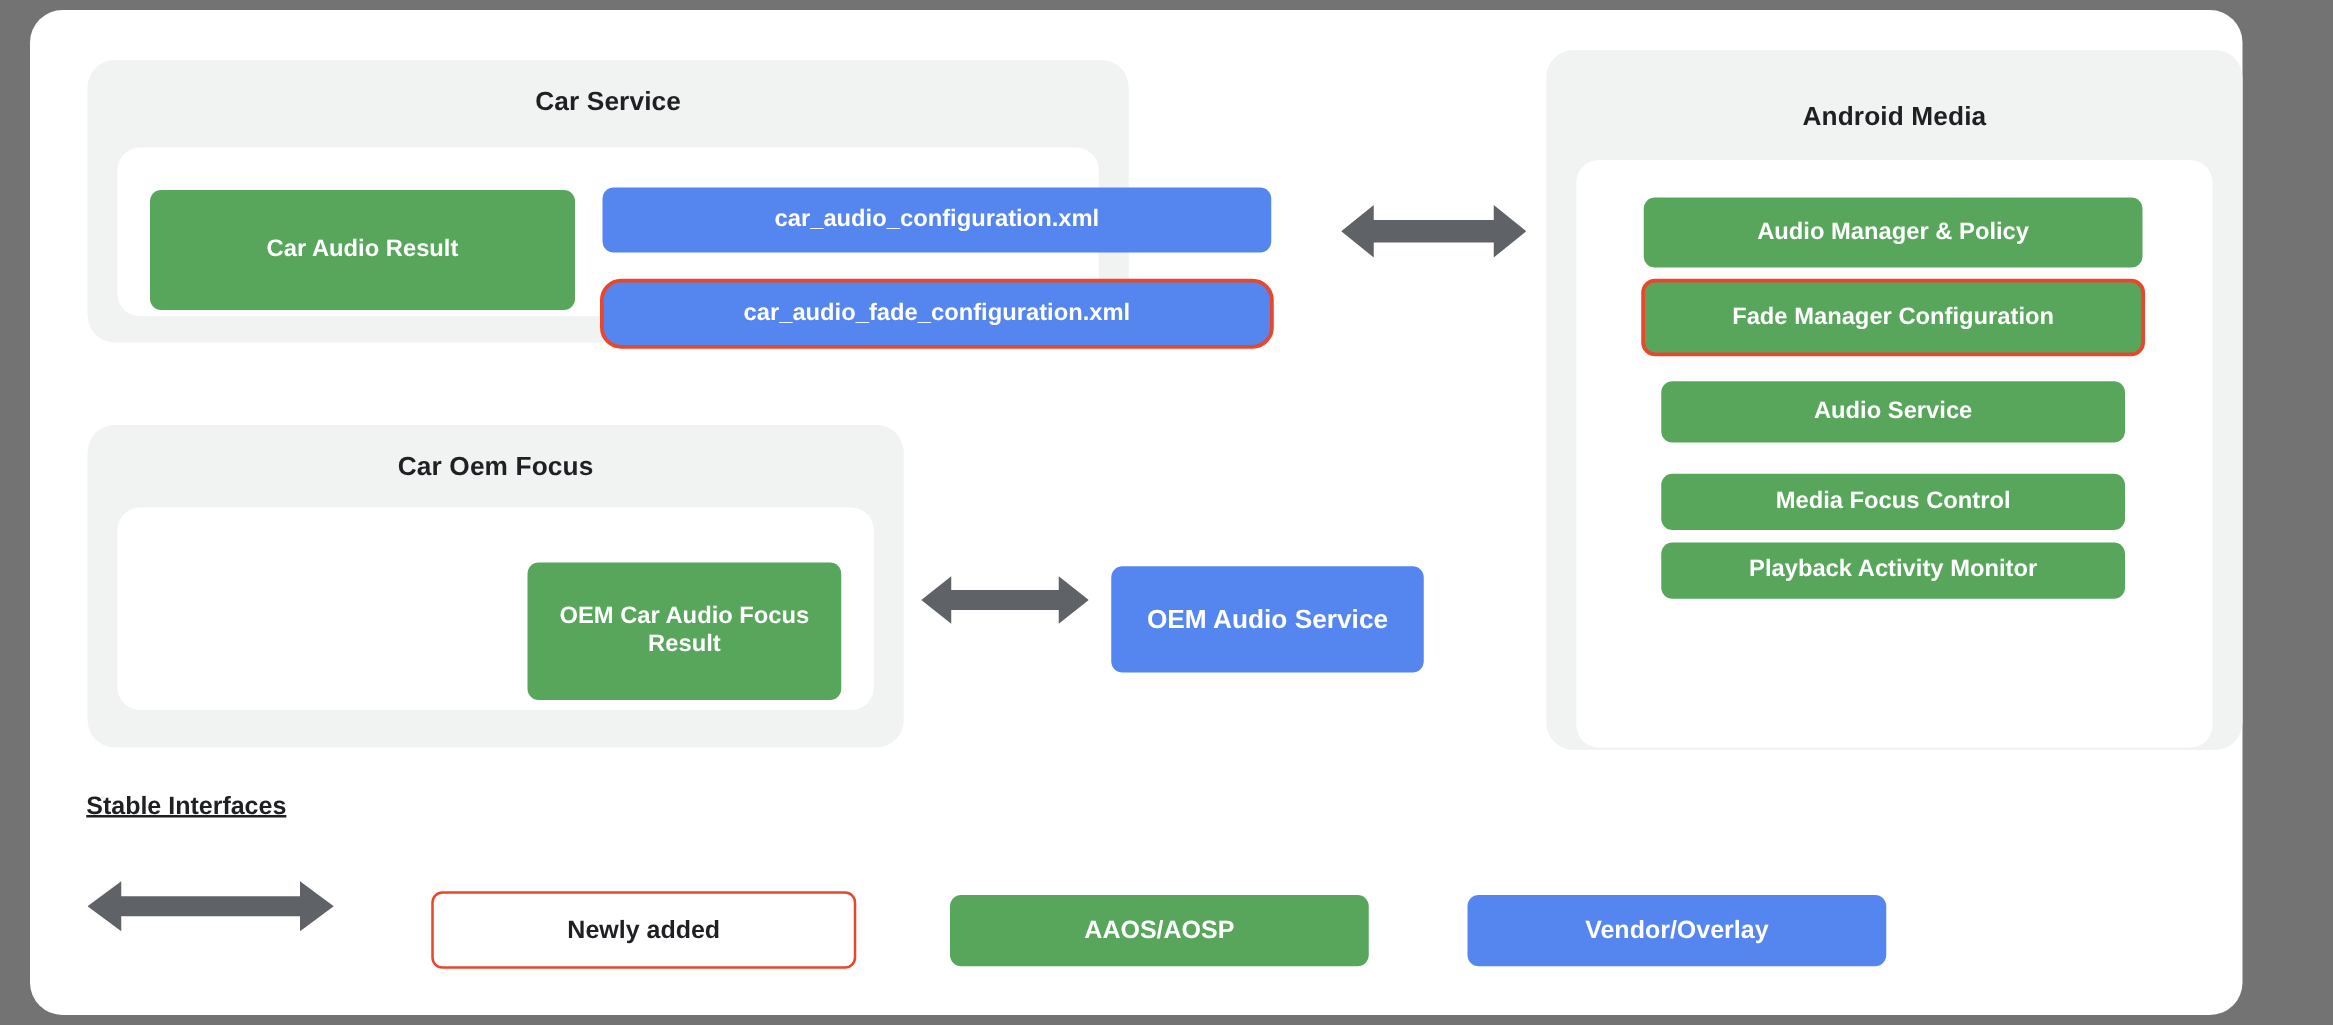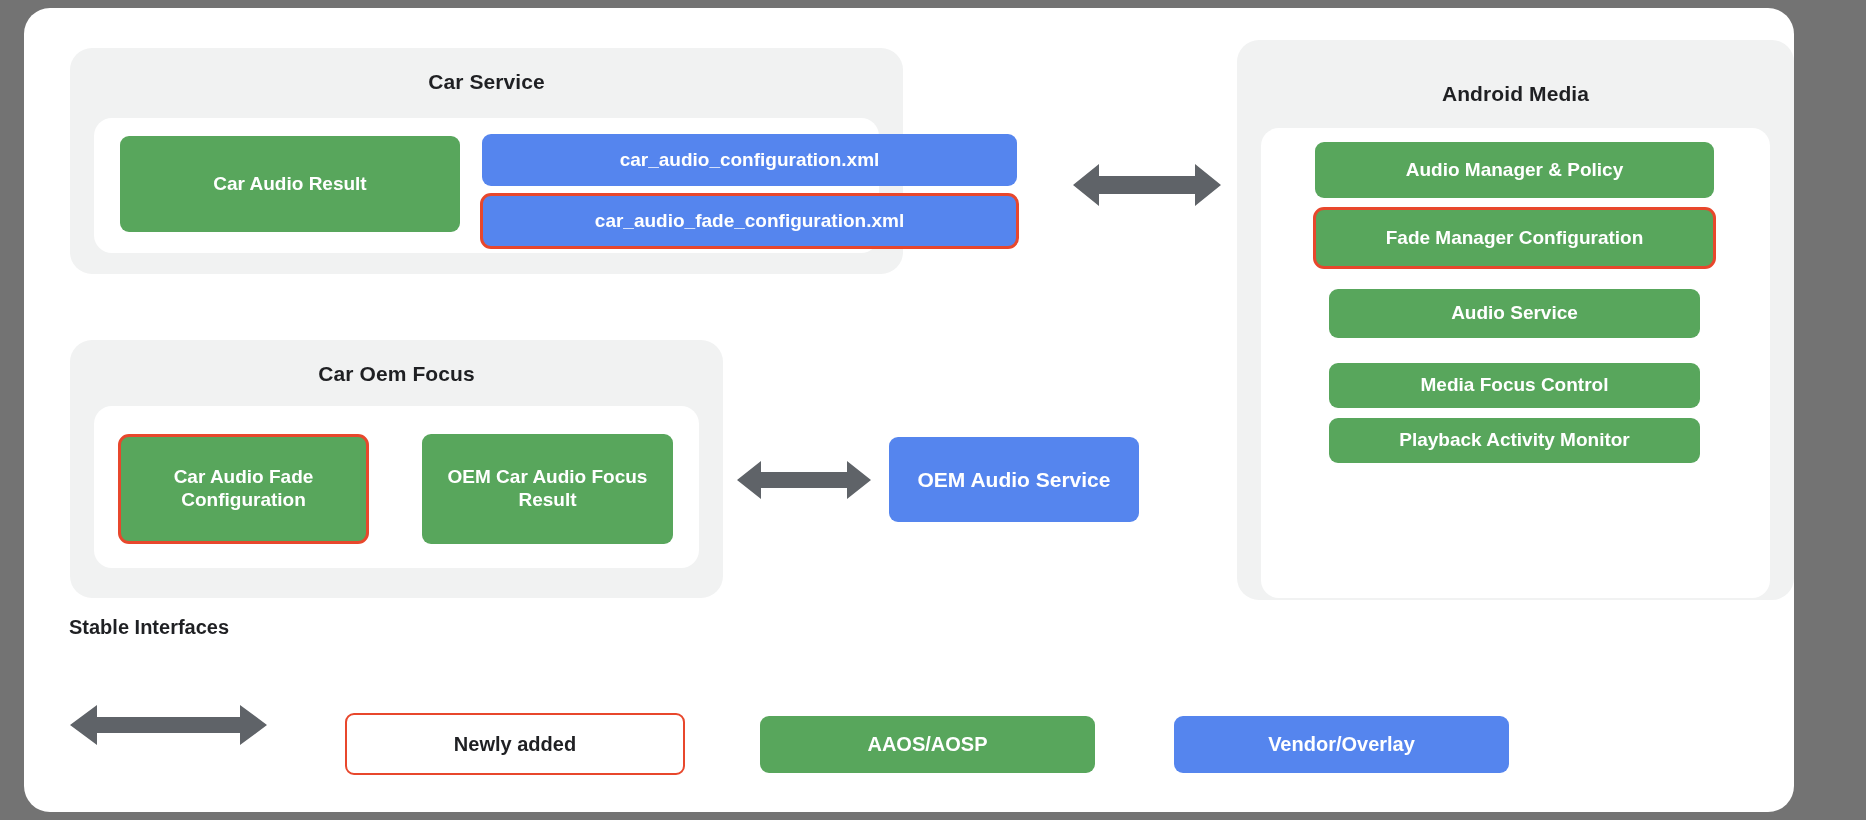--- a/index.html
+++ b/index.html
@@ -54,20 +54,21 @@
     align-items: center;
     justify-content: center;
     text-align: center;
     border-radius: 9px;
     color: #ffffff;
     font-size: 19px;
     font-weight: 700;
     line-height: 1.2;
     box-sizing: border-box;
     padding: 2px 6px;
+    margin-top: 16px;
   }
   .node.green { background: #58a65c; }
   .node.blue  { background: #5585ee; }
   .node.hl {
     border: 3px solid #e8472c;
     border-radius: 11px;
   }
 
   
   .arrow { position: absolute; }
@@ -107,28 +108,27 @@
   <div class="outer-card"></div>
 
   <div class="group-panel" style="left:70px; top:48px; width:833px; height:226px;">
     <div class="group-title" style="top:22px;">Car Service</div>
     <div class="inner-panel" style="left:24px; top:70px; width:785px; height:135px;"></div>
 
     <div class="node green" style="left:50px; top:88px; width:340px; height:96px;">Car Audio Result</div>
 
     <div class="node blue" style="left:412px; top:86px; width:535px; height:52px;">car_audio_configuration.xml</div>
 
-    <div class="node blue hl" style="left:410px; top:145px; width:539px; height:56px;">car_audio_fade_configuration.xml</div>
+    <div class="node blue hl" style="left:410px; top:159px; width:539px; height:56px;border-radius:17px;">car_audio_fade_configuration.xml</div>
   </div>
 
   <div class="group-panel" style="left:70px; top:340px; width:653px; height:258px;">
     <div class="group-title" style="top:22px;">Car Oem Focus</div>
     <div class="inner-panel" style="left:24px; top:66px; width:605px; height:162px;"></div>
 
-    <div class="node green hl" style="left:48px; top:94px; width:251px; height:110px;">Car Audio Fade Configuration</div>
 
     <div class="node green" style="left:352px; top:94px; width:251px; height:110px;">OEM Car Audio Focus Result</div>
   </div>
 
   <div class="group-panel" style="left:1237px; top:40px; width:557px; height:560px;">
     <div class="group-title" style="top:42px;">Android Media</div>
     <div class="inner-panel" style="left:24px; top:88px; width:509px; height:470px;"></div>
 
     <div class="node green" style="left:78px; top:102px; width:399px; height:56px;">Audio Manager &amp; Policy</div>
 
@@ -148,21 +148,21 @@
       <polygon fill="#5f6368" points="0,23 26,2 26,14 122,14 122,2 148,23 122,44 122,32 26,32 26,44"></polygon>
     </svg>
   </div>
 
   <div class="arrow" style="left:737px; top:459px;">
     <svg width="134" height="42" viewBox="0 0 134 42">
       <polygon fill="#5f6368" points="0,21 24,2 24,13 110,13 110,2 134,21 110,40 110,29 24,29 24,40"></polygon>
     </svg>
   </div>
 
-  <div class="legend-label" style="left:69px; top:616px;">Stable Interfaces</div>
+  <div class="legend-label" style="left:69px; top:634px;text-decoration:underline;">Stable Interfaces</div>
 
   <div class="arrow" style="left:70px; top:703px;">
     <svg width="197" height="44" viewBox="0 0 197 44">
       <polygon fill="#5f6368" points="0,22 27,2 27,14 170,14 170,2 197,22 170,42 170,30 27,30 27,42"></polygon>
     </svg>
   </div>
 
   <div class="legend-box outline" style="left:345px; top:685px; width:340px; height:62px;">Newly added</div>
 
   <div class="legend-box green" style="left:760px; top:688px; width:335px; height:57px;">AAOS/AOSP</div>

